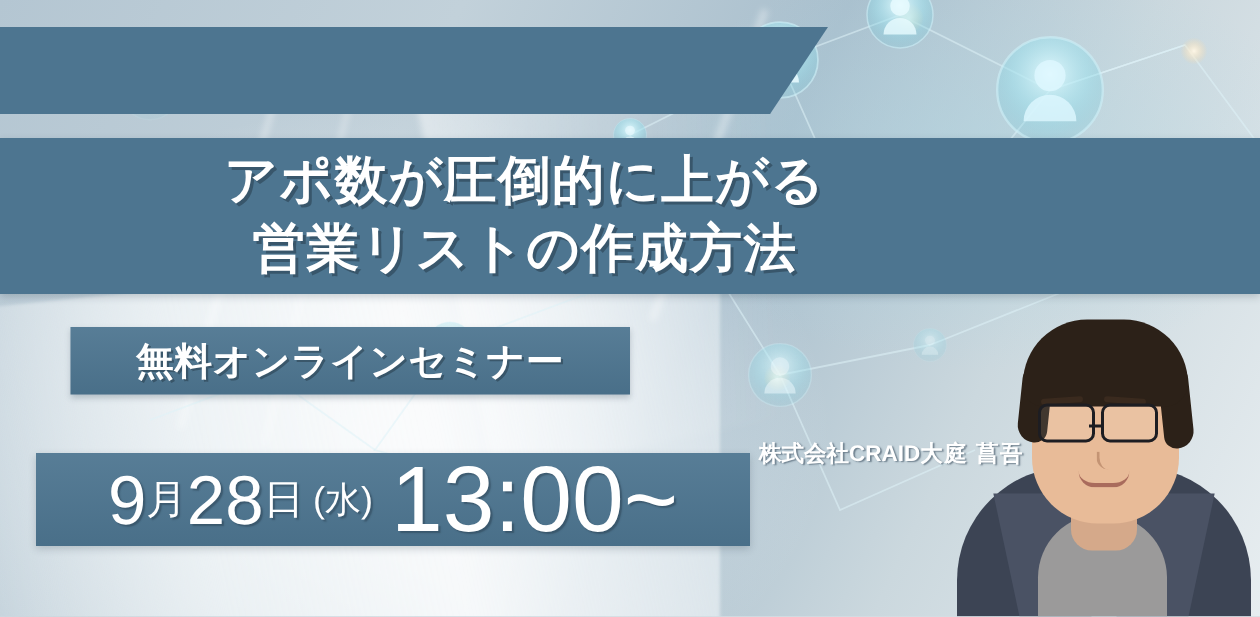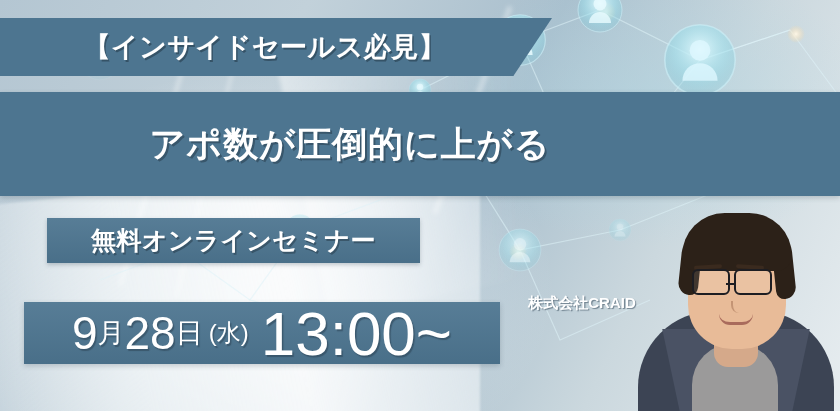--- a/index.html
+++ b/index.html
@@ -135,21 +135,21 @@
     display:flex;align-items:center;justify-content:center;
     color:#fff;white-space:nowrap;
     text-shadow:1.5px 1.5px 1px rgba(35,55,70,.45);
   }
   .d-num{font-size:46px;font-weight:normal;letter-spacing:0;}
   .d-unit{font-size:27px;font-weight:normal;}
   .d-dow{font-size:24px;font-weight:normal;padding:0 2px 0 6px;}
   .d-time{font-size:62px;font-weight:normal;padding-left:10px;}
   .presenter{
     position:absolute;left:506px;top:292px;width:152px;
-    display:flex;flex-direction:column;align-items:center;
+    display:flex;flex-direction:row;align-items:center;
     color:#fff;font-size:15px;font-weight:bold;line-height:1.52;
     text-shadow:1.2px 1.2px 1px rgba(40,60,78,.55);
     white-space:nowrap;
   }
   .presenter .row3{letter-spacing:1px;}
 </style>
 </head>
 <body>
 
 <div class="banner">
@@ -295,34 +295,35 @@
     <div class="p-bridge"></div>
     <div class="p-nose"></div>
     <div class="p-mouth"></div>
   </div>
 
   <div class="band band-top"></div>
   <div class="band band-title"></div>
   <div class="band band-sub"></div>
   <div class="band band-date"></div>
 
-  <div class="t-top">【インサイドセールス必見】</div>
 
   <div class="t-title">
     <span>アポ数が圧倒的に上がる</span>
+    <span>営業リストの作成方法</span>
   </div>
 
   <div class="t-sub">無料オンラインセミナー</div>
 
   <div class="t-date">
     <span class="d-num">9</span>
     <span class="d-unit">月</span>
     <span class="d-num">28</span>
     <span class="d-unit">日</span>
     <span class="d-dow">(水)</span>
     <span class="d-time">13:00~</span>
   </div>
 
   <div class="presenter">
     <span>株式会社CRAID</span>
+    <span class="row3">大庭 菖吾</span>
   </div>
 
 </div>
 
 </body></html>

